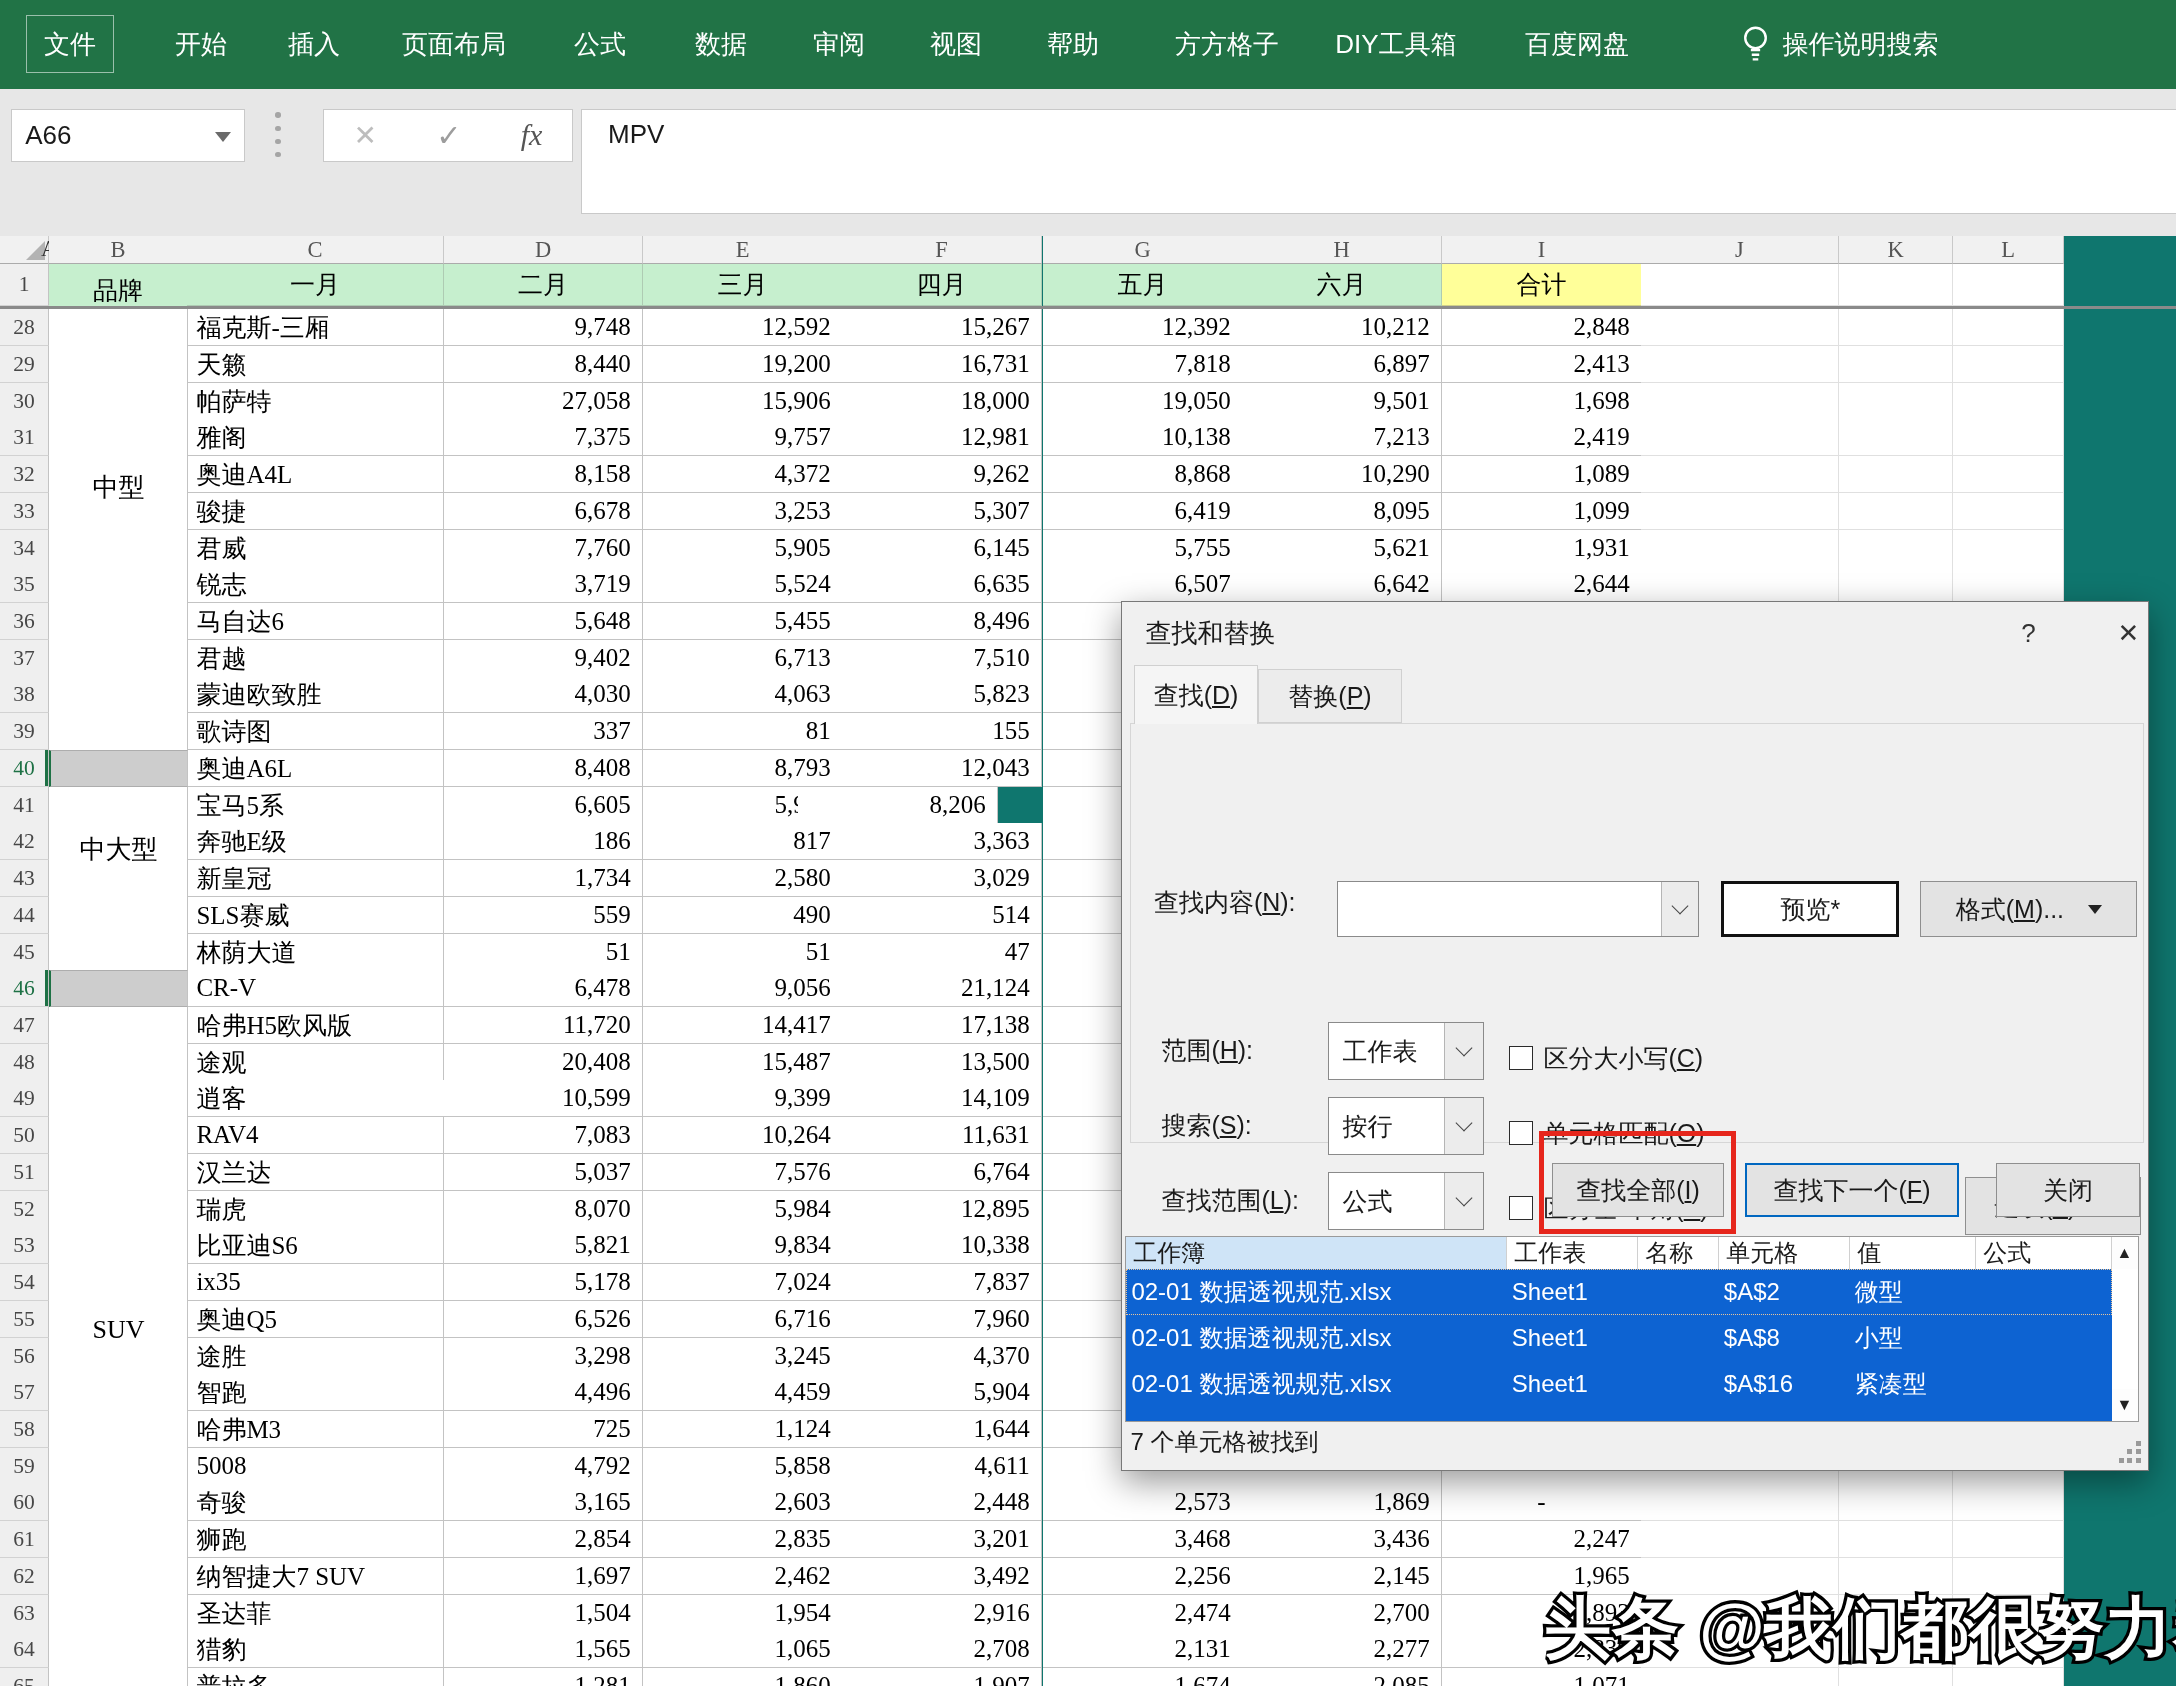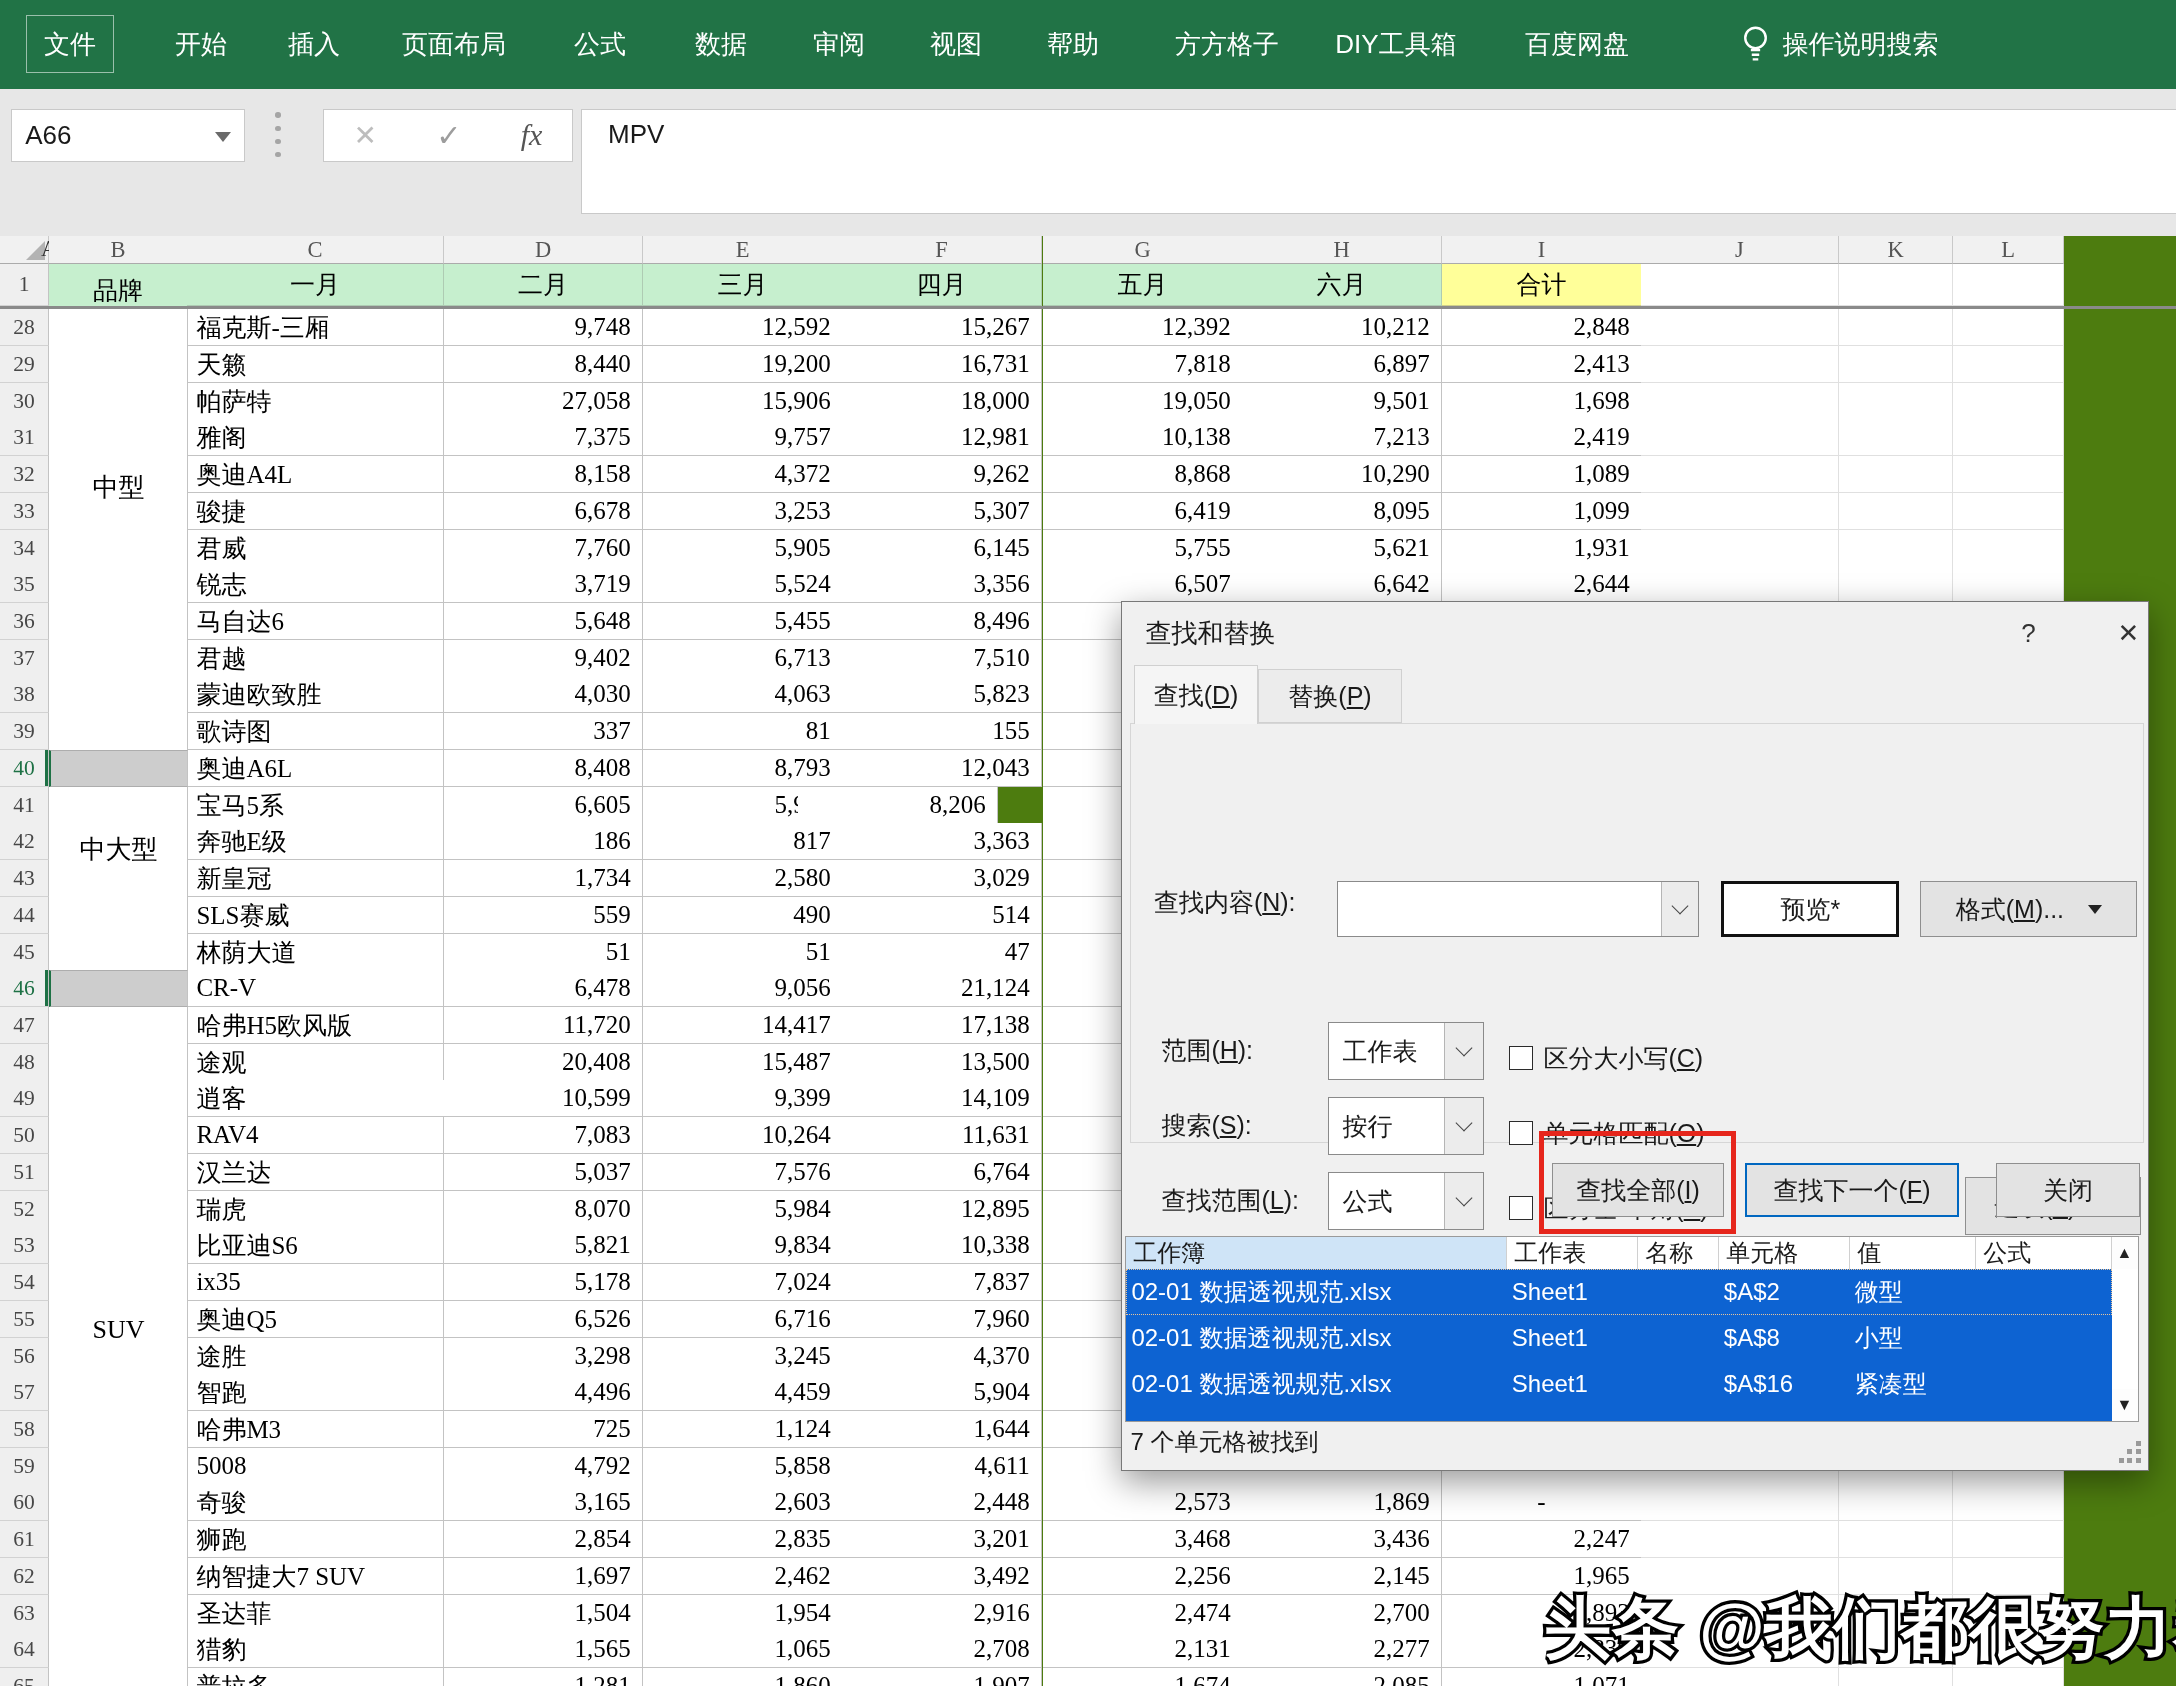--- a/index.html
+++ b/index.html
@@ -1,18 +1,18 @@
 <!DOCTYPE html>
 <html style="font-size:15px"><head>
 <meta charset="utf-8">
 <style>
   html,body{margin:0;padding:0;background:#fff;}
   *{box-sizing:border-box;}
   #app{position:relative;width:2176px;height:1686px;overflow:hidden;
-       font-family:"Liberation Sans","DejaVu Sans",sans-serif;background:#4d7c0f;}
+       font-family:"Liberation Sans","DejaVu Sans",sans-serif;background:#0f766e;}
   .abs{position:absolute;}
 
   
   #ribbon{left:0;top:0;width:2176px;height:89px;background:#217346;}
   .rtab{position:absolute;top:0;height:89px;display:flex;align-items:center;justify-content:center;
         transform:translateX(-50%);color:#fff;font-size:26px;white-space:nowrap;padding:0 9.4px;}
   .rtab.file{border:0.9px solid rgba(255,255,255,.55);height:58px;top:15px;padding:0 17px;}
   #assistant{position:absolute;top:0;height:89px;display:flex;align-items:center;gap:13px;
              transform:translateX(-50%);color:#fff;font-size:26px;white-space:nowrap;}
 
@@ -269,21 +269,21 @@
       <div class="cell num" style="left: 1242px; top: 530px; width: 200px; height: 37px;">5,621</div>
       <div class="cell num" style="left: 1442px; top: 530px; width: 200px; height: 37px;">1,931</div>
       <div class="cell num total" style="left: 1641px; top: 530px; width: 198px; height: 37px;">33,117</div>
       <div class="cell ghost" style="left: 1641px; top: 530px; width: 198px; height: 37px;"></div>
       <div class="cell ghost" style="left: 1839px; top: 530px; width: 114px; height: 37px;"></div>
       <div class="cell ghost" style="left: 1953px; top: 530px; width: 111px; height: 37px;"></div>
       <div class="rownum" style="top: 566px; height: 37px;">35</div>
       <div class="cell txt" style="left: 187px; top: 566px; width: 257px; height: 37px;">锐志</div>
       <div class="cell num" style="left: 444px; top: 566px; width: 199px; height: 37px;">3,719</div>
       <div class="cell num" style="left: 643px; top: 566px; width: 200px; height: 37px;">5,524</div>
-      <div class="cell num" style="left: 842px; top: 566px; width: 200px; height: 37px;">3,356</div>
+      <div class="cell num" style="left: 842px; top: 566px; width: 200px; height: 37px;">6,635</div>
       <div class="cell num" style="left: 1043px; top: 566px; width: 200px; height: 37px;">6,507</div>
       <div class="cell num" style="left: 1242px; top: 566px; width: 200px; height: 37px;">6,642</div>
       <div class="cell num" style="left: 1442px; top: 566px; width: 200px; height: 37px;">2,644</div>
       <div class="cell num total" style="left: 1641px; top: 566px; width: 198px; height: 37px;">31,671</div>
       <div class="cell ghost" style="left: 1641px; top: 566px; width: 198px; height: 37px;"></div>
       <div class="cell ghost" style="left: 1839px; top: 566px; width: 114px; height: 37px;"></div>
       <div class="cell ghost" style="left: 1953px; top: 566px; width: 111px; height: 37px;"></div>
       <div class="rownum" style="top: 603px; height: 37px;">36</div>
       <div class="cell txt" style="left: 187px; top: 603px; width: 257px; height: 37px;">马自达6</div>
       <div class="cell num" style="left: 444px; top: 603px; width: 199px; height: 37px;">5,648</div>

